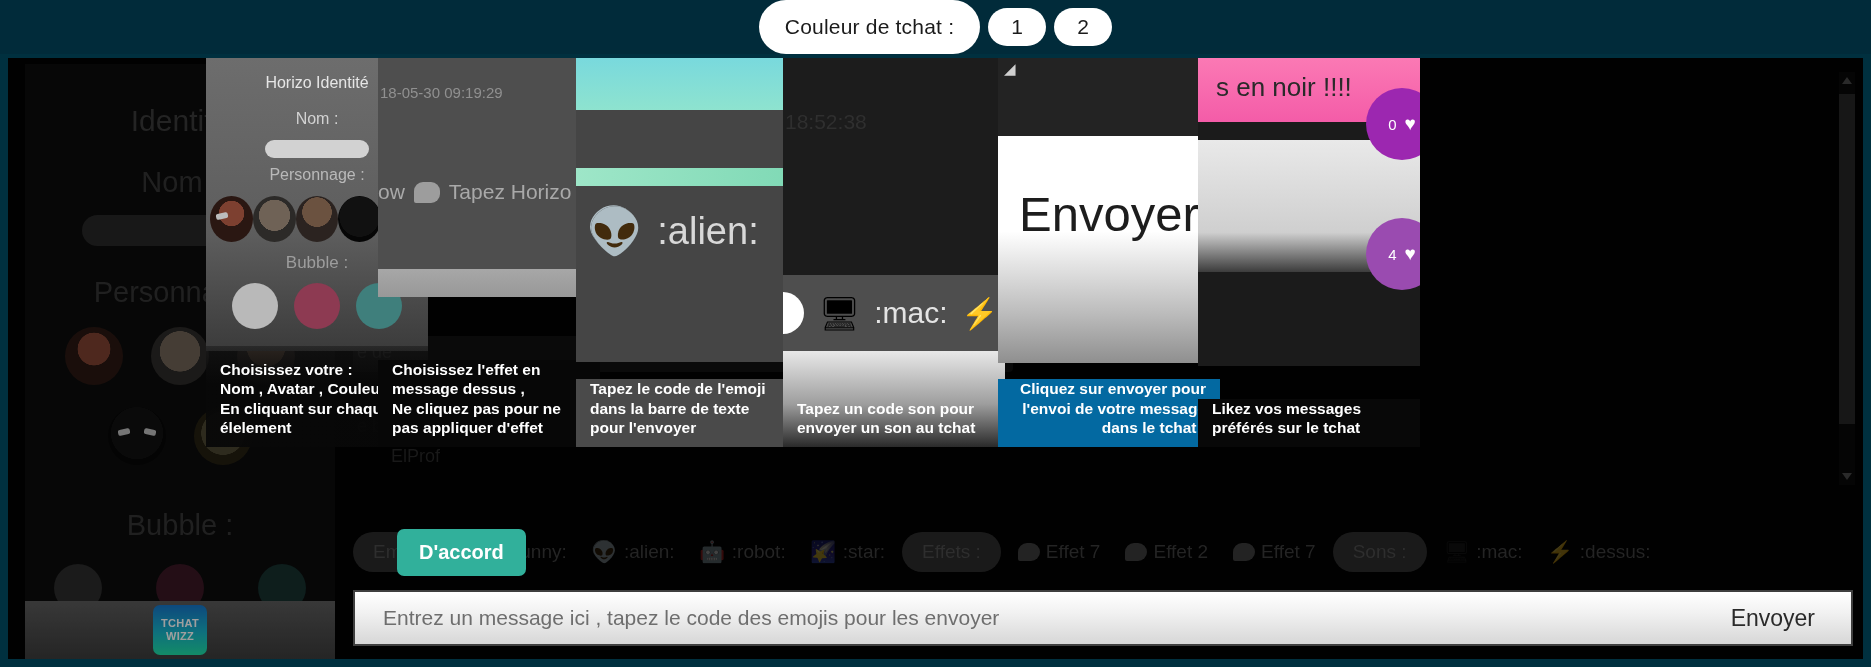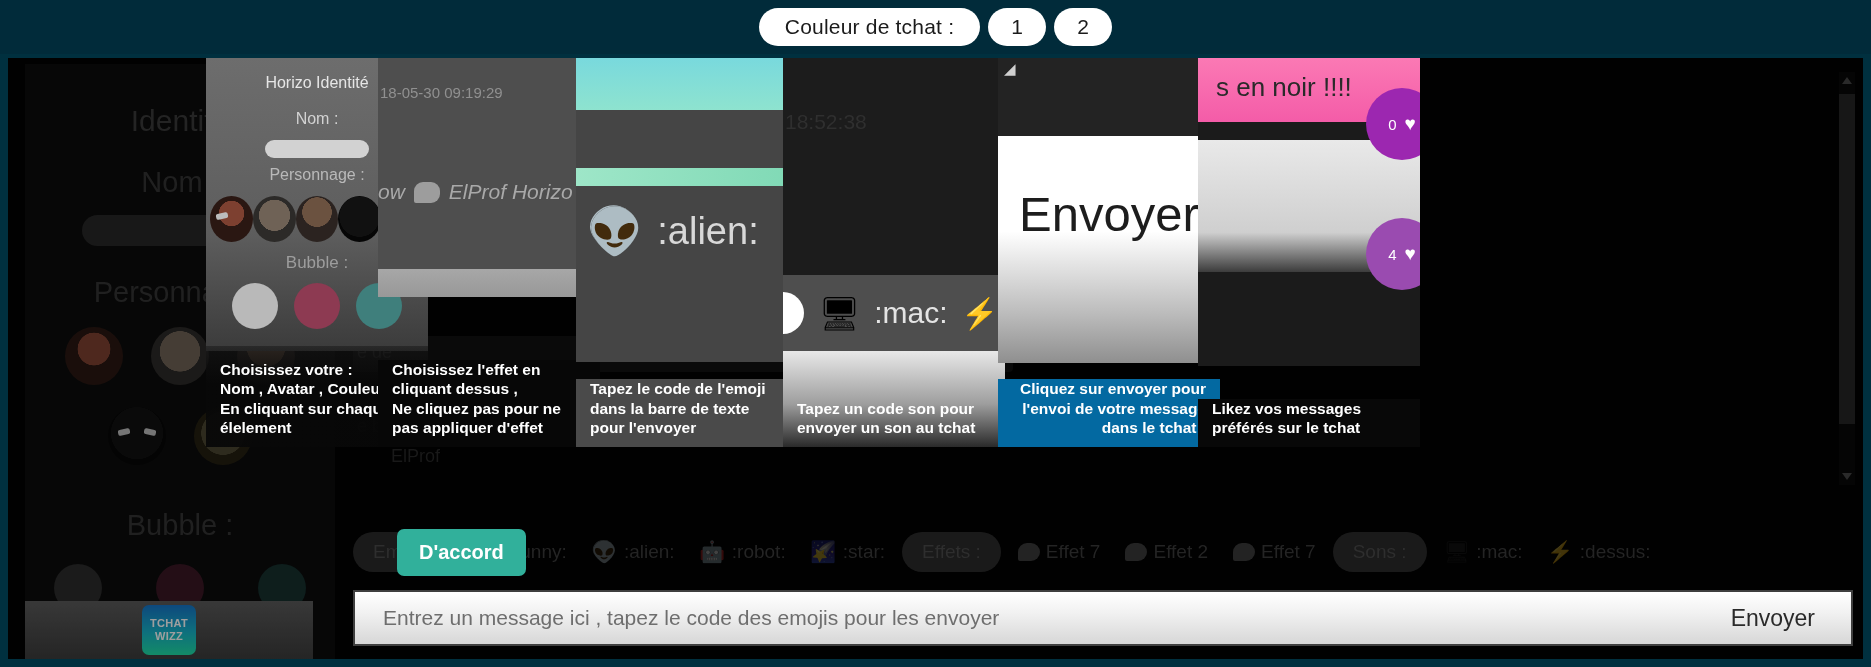--- a/index.html
+++ b/index.html
@@ -17,21 +17,21 @@
     display: flex; align-items: center; justify-content: center;
     gap: 8px;
     z-index: 5;
   }
   .pill {
     background: #ffffff; color: #1b1b1b;
     border-radius: 30px;
     display: flex; align-items: center; justify-content: center;
     font-size: 21px; letter-spacing: .2px;
   }
-  #chat-color-label { height: 38px; padding: 0 26px; }
+  #chat-color-label { height: 54px; padding: 0 26px; }
   .color-num { height: 38px; width: 58px; font-size: 21px; }
 
   
   #app {
     position: absolute; left: 8px; top: 58px;
     width: 1855px; height: 601px;
     background: #010101;
     overflow: hidden;
   }
 
@@ -67,21 +67,21 @@
     content:""; position:absolute; top:38%; width:12px; height:6px;
     background:#bdbdbd; border-radius:2px; transform:rotate(-12deg);
   }
   .av-d::before { left: 10px; }
   .av-d::after { right: 10px; transform: rotate(12deg); }
   .av-e { background: radial-gradient(circle at 50% 45%, #4a4630 0 50%, #241f10 51% 100%); }
   #lbl-bubble { margin-top: 44px; }
   .bubble-row { margin-top: 22px; display: flex; gap: 54px; }
   .bubble-dot { width: 48px; height: 48px; border-radius: 50%; }
   #logo-bar {
-    position: absolute; left: 0; bottom: 0; width: 288px; height: 58px;
+    position: absolute; left: 0; bottom: 0; width: 310px; height: 58px;
     background: linear-gradient(180deg,#5a5a5a,#3c3c3c);
     display:flex; align-items:center; justify-content:center;
   }
   #logo {
     width: 54px; height: 50px; border-radius: 7px;
     background: linear-gradient(180deg,#1575c9 0%, #17b5c9 55%, #1fe0a6 100%);
     display:flex; flex-direction:column; align-items:center; justify-content:center;
     color:#fff; font-size:11px; font-weight:bold; line-height:1.15; letter-spacing:.3px;
   }
 
@@ -185,21 +185,21 @@
   .s1-av { width:46px; height:46px; border-radius:50%; }
   .s1-bub { position:absolute; top:195px; width:100%; text-align:center; font-size:17px; color:#9d9d9d; }
   .s1-bubrow { position:absolute; top:225px; left:0; right:0; display:flex; justify-content:space-around; padding:0 18px; }
   .s1-dot { width:46px; height:46px; border-radius:50%; }
   #spot-1 .spot-cap { background: linear-gradient(180deg, rgba(25,25,25,.55) 0%, rgba(8,8,8,.95) 38%); padding-top:14px; }
 
   
   #spot-2 { left: 370px; }
   #spot-2 .spot-win { background:#4e4e4e; height: 239px; }
   .s2-time { position:absolute; top:26px; left:2px; font-size:15px; color:#909090; }
-  .s2-row  { position:absolute; top:122px; left:0; right:0; display:flex; align-items:center; gap:9px; font-size:21px; color:#a9a9a9;font-style:italic; }
+  .s2-row  { position:absolute; top:122px; left:0; right:0; display:flex; align-items:center; gap:9px; font-size:21px; color:#a9a9a9; }
   .s2-band { position:absolute; left:0; right:0; top:211px; height:82px;
              background: linear-gradient(180deg,#a7a7a7,#8f8f8f 55%,#6d6d6d); }
   #spot-2 .spot-cap { background:#070707; }
 
   
   #spot-3 { left: 568px; }
   #spot-3 .spot-win { background:#454545; height: 304px; }
   .s3-teal { position:absolute; left:0; right:0; top:0; height:52px;
              background: linear-gradient(180deg,#79d9dd,#8ee3cf); }
   .s3-bar  { position:absolute; left:0; right:0; top:110px; height:18px;
@@ -389,25 +389,25 @@
 Nom , Avatar , Couleur
 En cliquant sur chaque élelement</div>
     </div>
 
     <div class="spot" id="spot-2">
       <div class="spot-win">
         <div class="s2-time">18-05-30 09:19:29</div>
         <div class="s2-row">
           <span>ow</span>
           <span class="fx-ico" style="background:#9d9d9d;width:26px;height:21px;"></span>
-          <span>ElProf Horizo</span>
+          <span>Tapez Horizo</span>
         </div>
         <div class="s2-band"></div>
       </div>
-      <div class="spot-cap">Choisissez l'effet en cliquant dessus ,
+      <div class="spot-cap">Choisissez l'effet en message dessus ,
 Ne cliquez pas pour ne pas appliquer d'effet</div>
     </div>
 
     <div class="spot" id="spot-3">
       <div class="spot-win">
         <div class="s3-teal"></div>
         <div class="s3-bar"></div>
         <div class="s3-row">
           <span class="s3-emo">👽</span>
           <span class="s3-code">:alien:</span>

